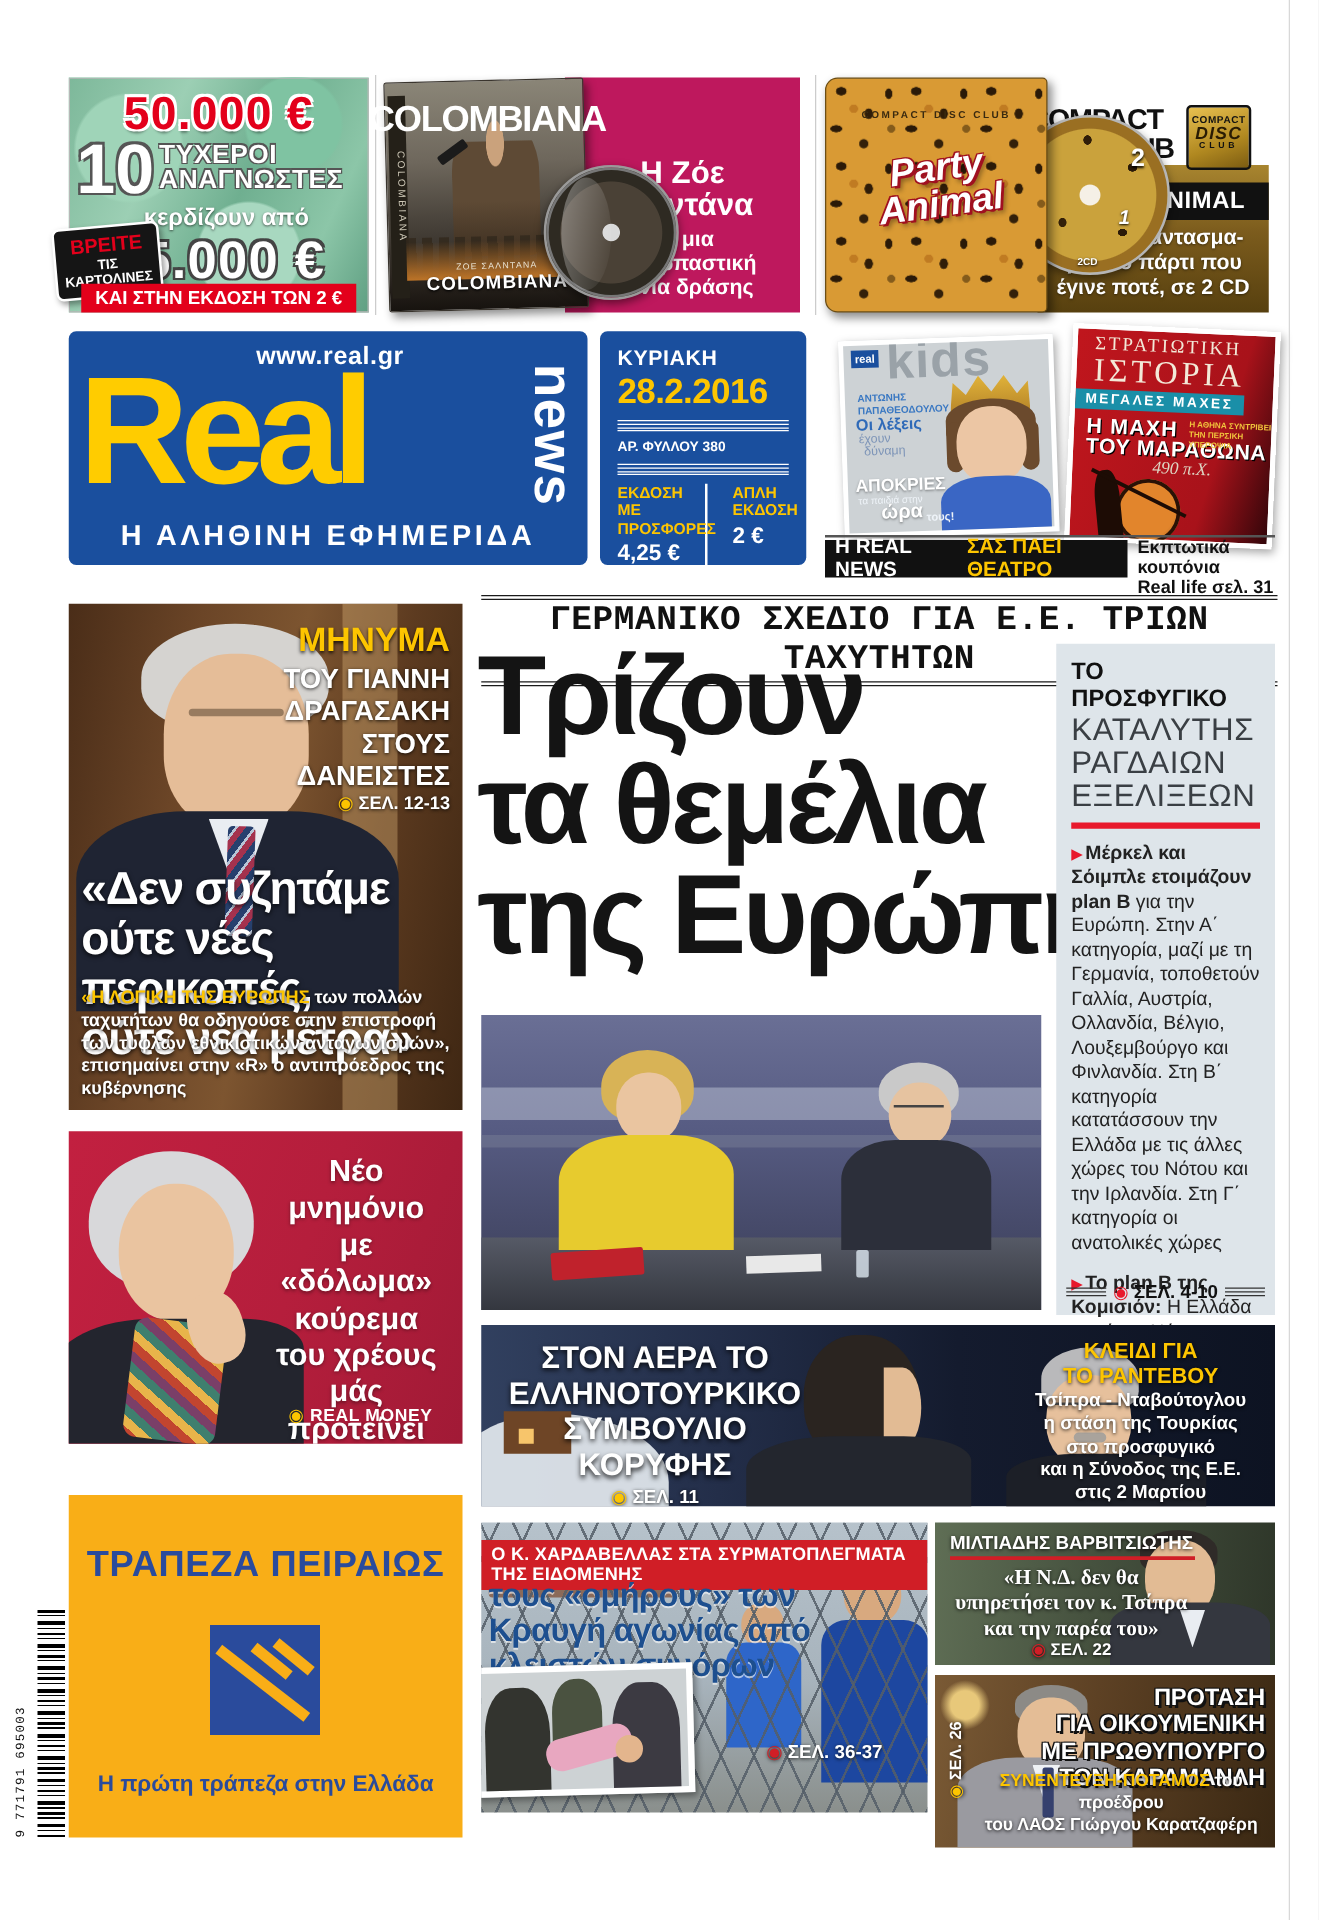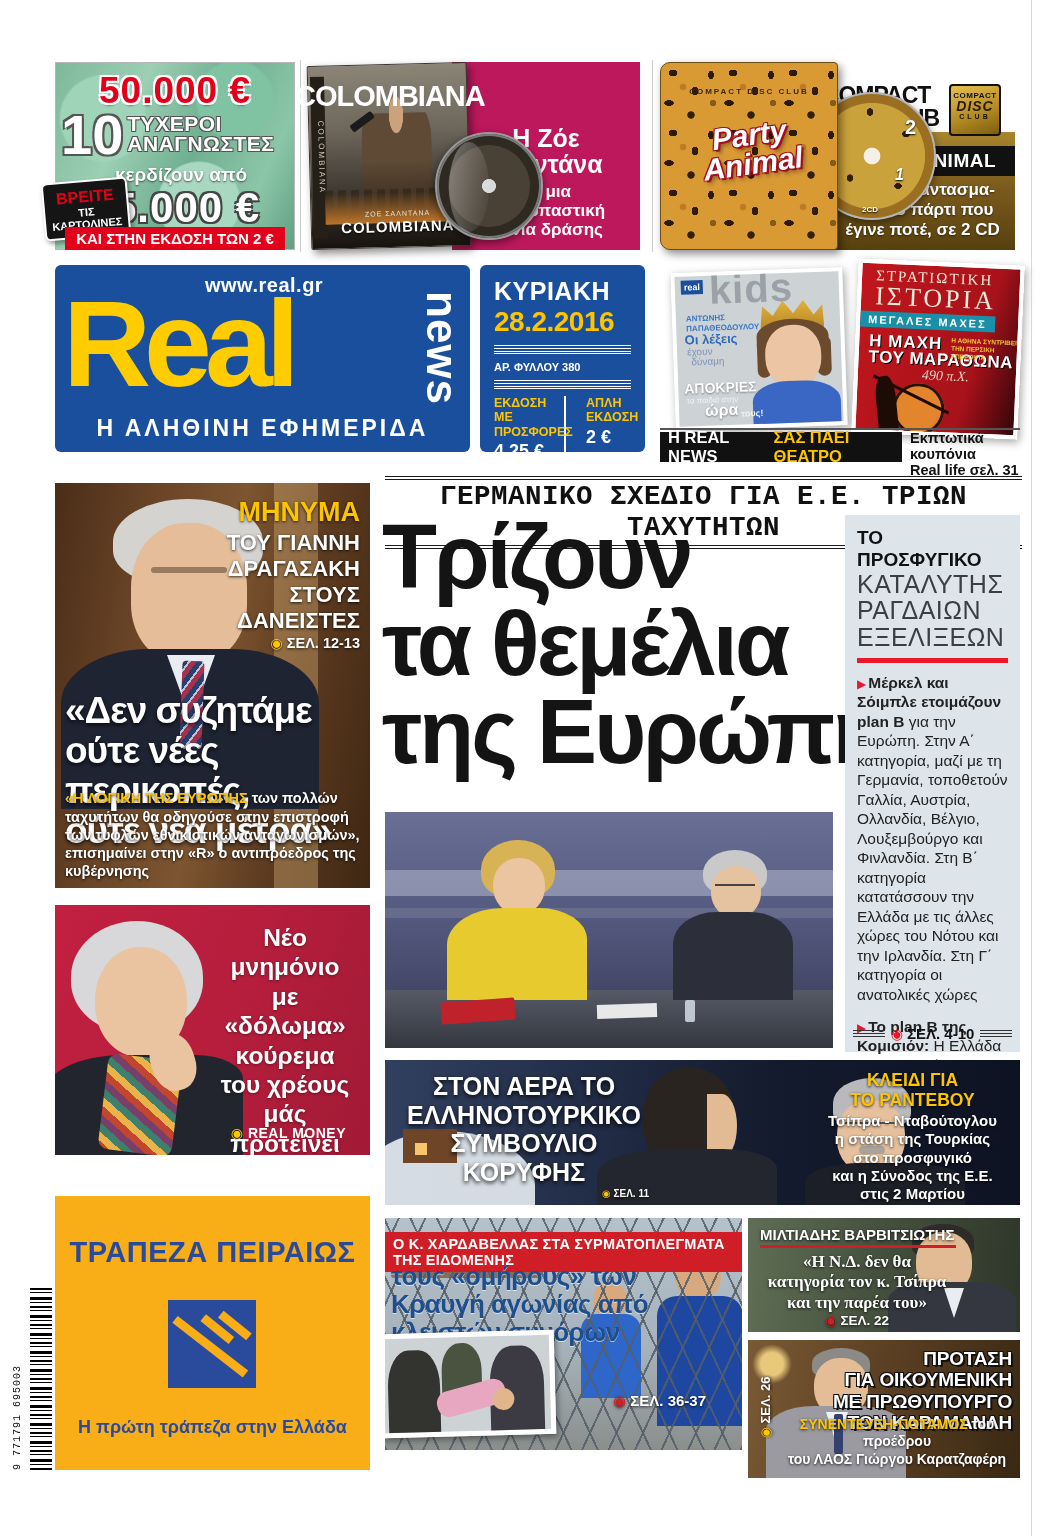--- a/index.html
+++ b/index.html
@@ -118,21 +118,21 @@
       text-shadow:0 1px 2px rgba(0,0,0,.5); }
 
   
   .mast { position:absolute; left:55px; top:265px; width:415px; height:187px; background:#1a4f9e; border-radius:6px; }
   .mast-url { position:absolute; top:9px; left:150px; color:#fff; font-weight:700; font-size:20px; letter-spacing:.5px; }
   .mast-logo { position:absolute; top:18px; left:8px; color:#ffcc00; font-size:122px; font-weight:900; letter-spacing:-7px; line-height:1; }
   .mast-news { position:absolute; top:26px; right:6px; color:#fff; font-size:44px; font-weight:700; writing-mode:vertical-rl; letter-spacing:1px; line-height:1; }
   .mast-tag { position:absolute; bottom:10px; left:0; right:0; text-align:center; color:#fff; font-weight:700; font-size:23px; letter-spacing:3px; }
 
   .issue { position:absolute; left:480px; top:265px; width:165px; height:187px; background:#1a4f9e; border-radius:6px; padding:12px 14px; }
-  .issue-day { color:#fff; font-weight:900; font-size:25px; letter-spacing:.5px; }
+  .issue-day { color:#fff; font-weight:900; font-size:17px; letter-spacing:.5px; }
   .issue-date { color:#fdc500; font-weight:900; font-size:28px; letter-spacing:-.5px; margin-top:0px; }
   .issue-div { height:9px; border-top:1px solid #fff; border-bottom:1px solid #fff; margin:7px 0;
       background-image:linear-gradient(#fff,#fff),linear-gradient(#fff,#fff); background-size:100% 1px; background-repeat:no-repeat;
       background-position:0 2px,0 5px; }
   .issue-num { color:#fff; font-weight:900; font-size:11px; }
   .issue-prices { display:flex; margin-top:2px; }
   .issue-col1 { width:72px; border-right:2px solid #fff; padding-right:6px; }
   .issue-col2 { padding-left:20px; }
   .issue-lab { color:#fdc500; font-weight:900; font-size:12.5px; line-height:1.15; }
   .issue-pr { color:#fff; font-weight:900; font-size:18px; margin-top:2px; }
@@ -263,21 +263,21 @@
   .su-t-head { position:absolute; left:258px; top:8px; width:92px; height:104px; background:#2a2420; border-radius:46%; }
   .su-t-face { position:absolute; left:322px; top:34px; width:30px; height:64px; background:#e2bb94; border-radius:0 50% 50% 0; }
   .su-t-body { position:absolute; left:212px; bottom:-10px; width:180px; height:66px; background:#23262e; border-radius:40% 30% 0 0; }
   .su-d-hair { position:absolute; left:448px; top:18px; width:78px; height:50px; background:#b9b9bb; border-radius:50% 50% 30% 30%; }
   .su-d-face { position:absolute; left:452px; top:40px; width:68px; height:74px; background:#e6c09c; border-radius:46%; }
   .su-d-glass { position:absolute; left:458px; top:62px; width:52px; height:10px; border-top:2px solid #555; }
   .su-d-mo { position:absolute; left:474px; top:86px; width:26px; height:8px; background:#a9a39c; border-radius:4px; }
   .su-d-body { position:absolute; left:420px; bottom:-10px; width:160px; height:52px; background:#1c1f27; border-radius:36% 36% 0 0; }
   .su-head { position:absolute; left:14px; top:12px; width:250px; text-align:center; color:#fff; font-weight:900; font-size:25px; line-height:1.14;
       text-shadow:0 2px 4px rgba(0,0,0,.85); }
-  .su-page { position:absolute; left:14px; top:130px; width:250px; text-align:right; color:#fff; font-weight:700; font-size:10px;
+  .su-page { position:absolute; left:14px; top:130px; width:250px; text-align:center; color:#fff; font-weight:700; font-size:15px;
       text-shadow:0 1px 3px rgba(0,0,0,.85); top:128px; }
   .su-key { position:absolute; right:10px; top:10px; width:195px; text-align:center; color:#fdc500; font-weight:900; font-size:17.5px; line-height:1.15;
       text-shadow:0 1px 3px rgba(0,0,0,.85); }
   .su-txt { position:absolute; right:10px; top:52px; width:195px; text-align:center; color:#fff; font-weight:700; font-size:15px; line-height:1.22;
       text-shadow:0 1px 3px rgba(0,0,0,.85); }
 
   
   .ido { position:absolute; left:385px; top:1218px; width:357px; height:232px; overflow:hidden; background:linear-gradient(180deg,#b6c2cb 0%,#a7b3bc 55%,#8a8f8c 100%); }
   .ido-train { position:absolute; left:6px; top:16px; width:150px; height:44px; background:#7d4f35; opacity:.75; border-radius:3px; }
   .ido-k1-head { position:absolute; left:208px; top:64px; width:34px; height:36px; background:#d8a97f; border-radius:48%; }
@@ -653,21 +653,21 @@
 
   <div class="var">
     <div class="var-hair"></div>
     <div class="var-face"></div>
     <div class="var-suit"></div>
     <div class="var-shirt"></div>
     <div class="var-name">ΜΙΛΤΙΑΔΗΣ ΒΑΡΒΙΤΣΙΩΤΗΣ</div>
     <div class="var-rule"></div>
     <div class="var-quote">
       <div>«Η Ν.Δ. δεν θα</div>
-      <div>κατηγορία τον κ. Τσίπρα</div>
+      <div>υπηρετήσει τον κ. Τσίπρα</div>
       <div>και την παρέα του»</div>
     </div>
     <div class="var-page">
       <span class="bl">◉</span>
       <span>ΣΕΛ. 22</span>
     </div>
   </div>
 
   <div class="kar">
     <div class="kar-lamp"></div>

